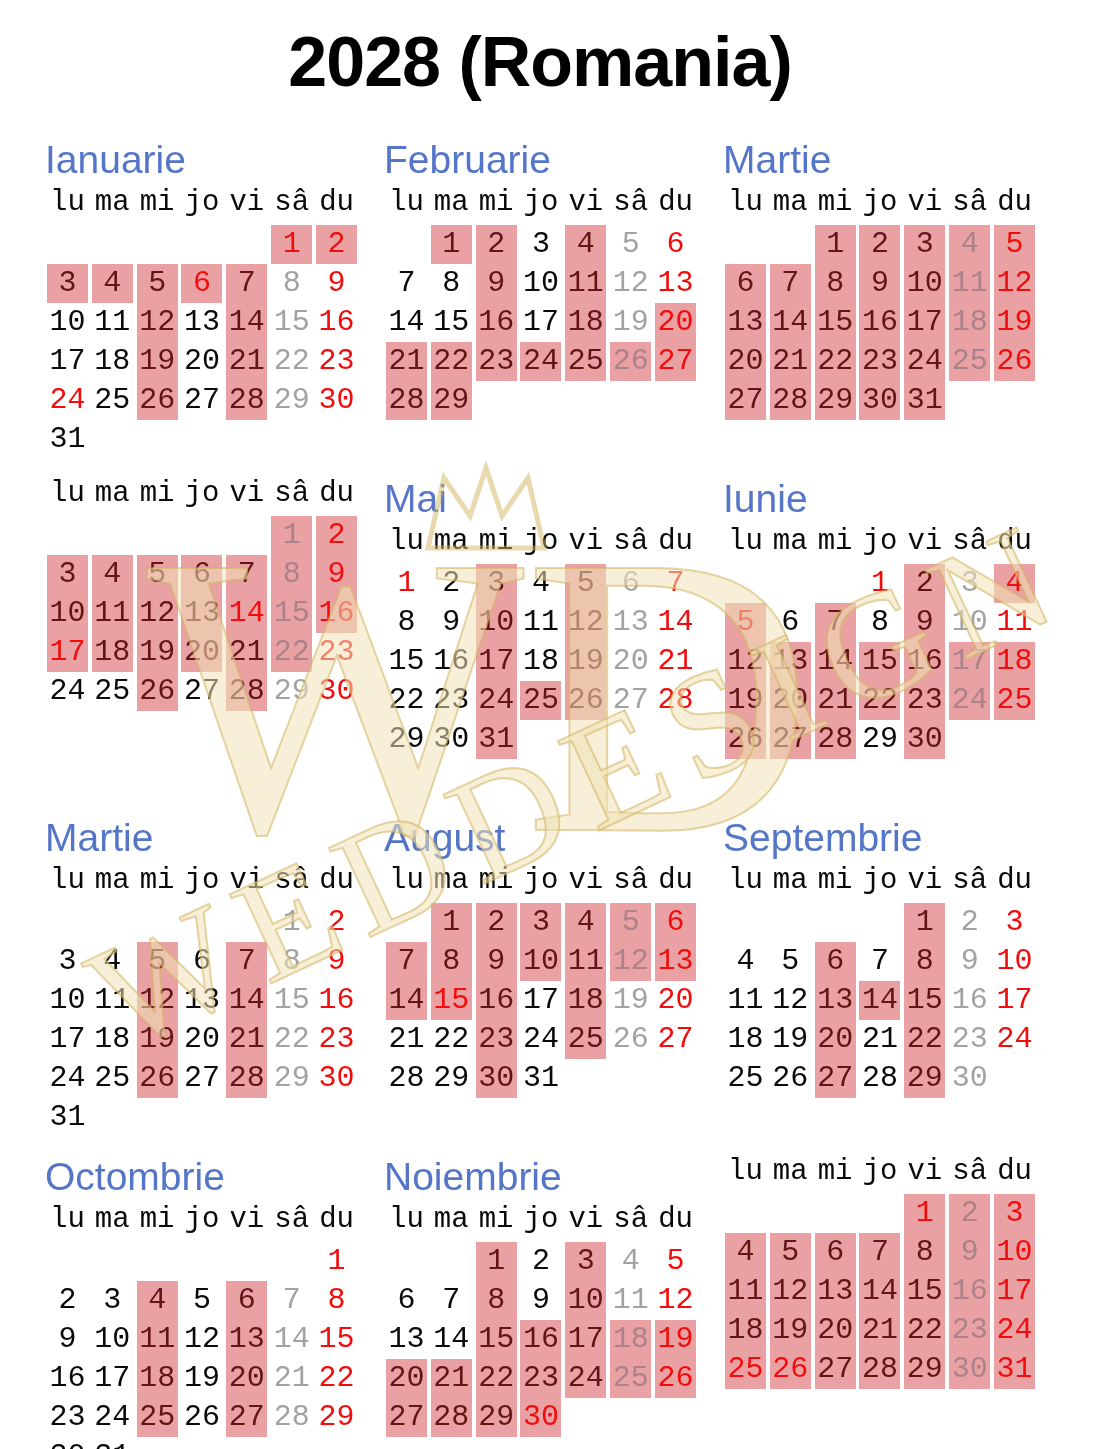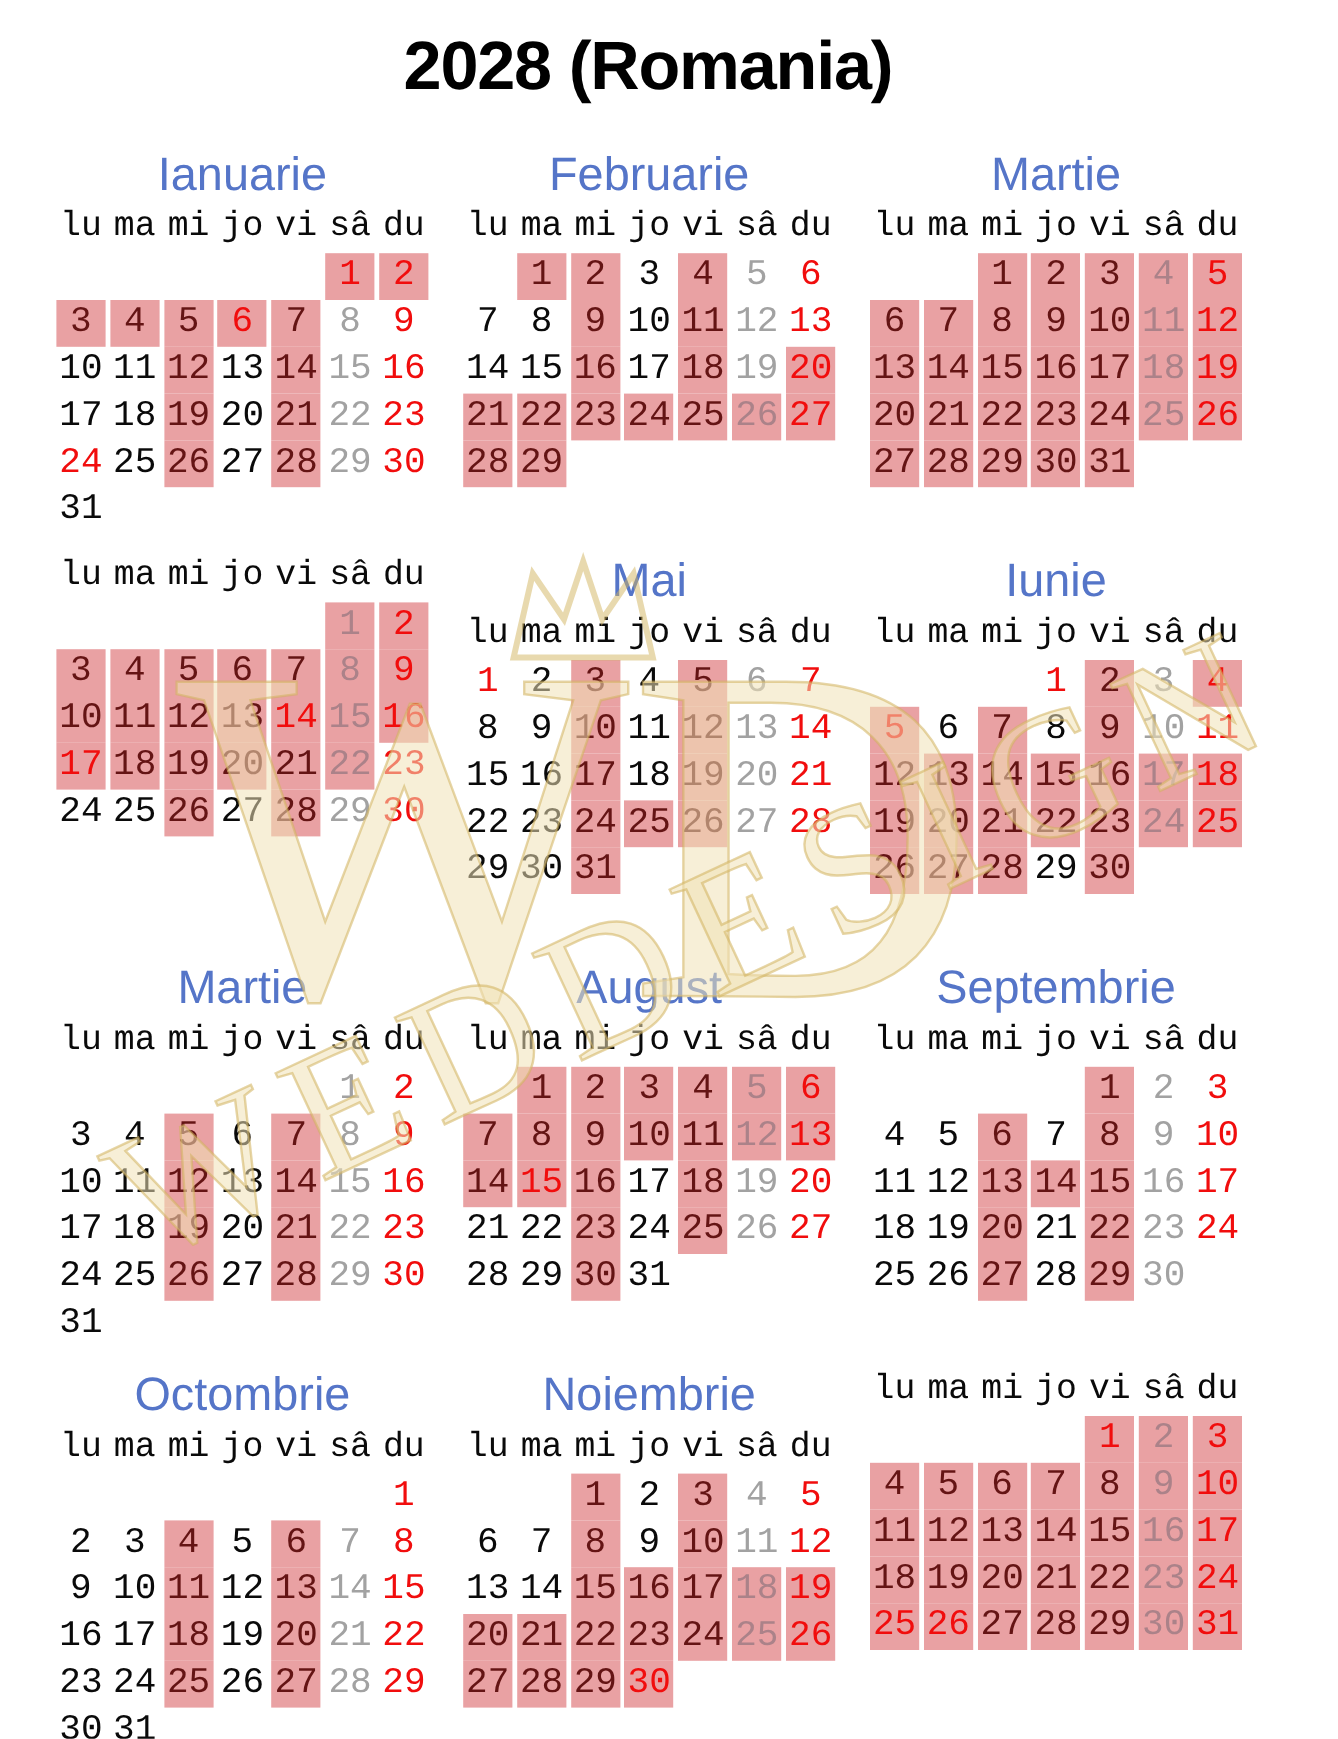--- a/index.html
+++ b/index.html
@@ -5,32 +5,32 @@
   html, body { margin: 0; padding: 0; background: #ffffff; }
   body {
     width: 1115px; height: 1449px; position: relative; overflow: hidden;
     font-family: "Liberation Sans", "DejaVu Sans", sans-serif;
     color: var(--day-black, #0a0a0a);
   }
   .page { position: relative; width: 1115px; height: 1449px; }
 
   .title {
     width: 1080px; margin: 0; padding-top: 22px;
-    text-align: center; font-size: 57px; font-weight: bold;
+    text-align: center; font-size: 70px; font-weight: bold;
     letter-spacing: -1px; color: var(--title-black, #000);
   }
 
   .months {
     margin: 34px 0 0 45px; width: 992px;
     display: grid; grid-template-columns: repeat(3, 314px);
     column-gap: 25px; row-gap: 16px;
   }
   .month { width: 314px; }
   .mname {
-    text-align: center; font-size: 39px; line-height: 48px; height: 48px;
+    text-align: left; font-size: 39px; line-height: 48px; height: 48px;
     color: var(--month-blue, #5575c8);
   }
   .grid {
     display: grid; grid-template-columns: repeat(7, 1fr);
     grid-auto-rows: 39px; margin-top: 2px; font-family: Liberation Mono, monospace;
   }
   .wd {
     height: 36px; line-height: 34px; text-align: center;
     font-size: 29px; color: var(--day-black, #0a0a0a);
   }

